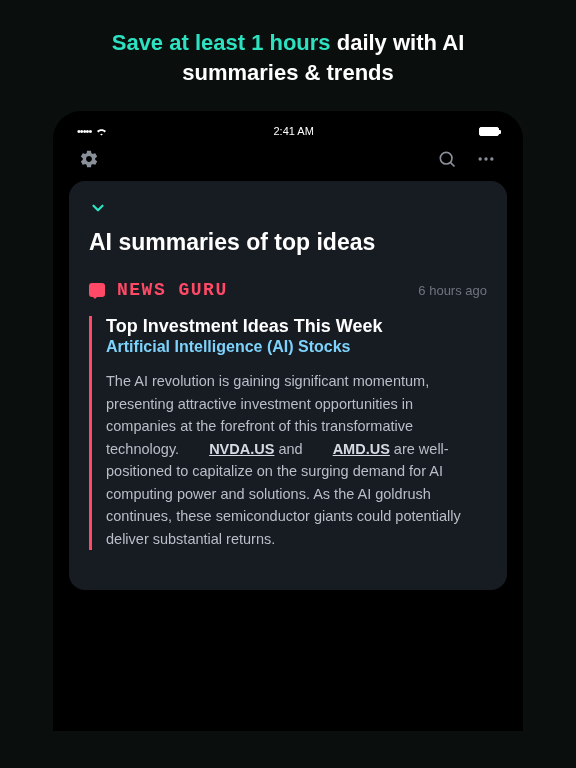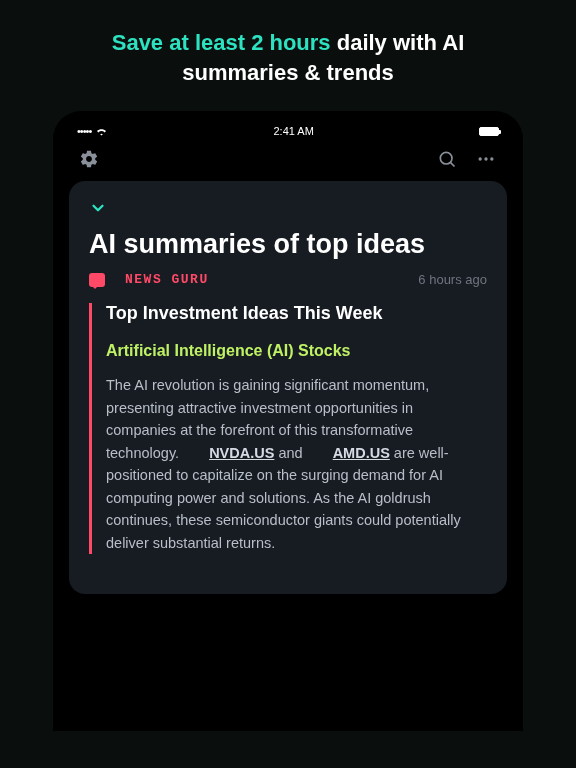--- a/index.html
+++ b/index.html
@@ -66,35 +66,35 @@
     .card {
       background: #171b22;
       border-radius: 16px;
       padding: 18px 20px 20px;
       margin: 0 2px;
     }
     .chevron-row { margin-bottom: 8px; }
     .chevron-down { color: #2de2c0; }
     .card-title {
       color: #fff;
-      font-size: 27px;
-      font-weight: 700;
-      margin-bottom: 12px;
+      font-size: 23px;
+      font-weight: 700;
+      margin-bottom: 24px;
     }
     .source-row {
       display: flex;
       justify-content: space-between;
       align-items: center;
       margin-bottom: 16px;
     }
     .source-brand {
-      display: flex; align-items: center; gap: 20px;
+      display: flex; align-items: center; gap: 12px;
       color: #ff4966;
       font-weight: 800;
-      font-size: 13px;
+      font-size: 18px;
       letter-spacing: 1.5px;
       font-family: 'Courier New', monospace;
     }
     .source-logo {
       width: 16px; height: 14px;
       background: #ff4966;
       border-radius: 3px;
       position: relative;
     }
     .source-logo::after {
@@ -108,24 +108,24 @@
     }
     .timestamp { color: #6e757f; font-size: 13px; }
     .article {
       border-left: 3px solid #ff4966;
       padding-left: 14px;
     }
     .article h2 {
       color: #fff;
       font-size: 18px;
       font-weight: 700;
-      margin-bottom: 18px;
+      margin-bottom: 1px;
     }
     .article h3 {
-      color: #bef264;
+      color: #7dd3fc;
       font-size: 16px;
       font-weight: 700;
       margin-bottom: 14px;
     }
     .article p {
       color: #b8bfc9;
       font-size: 14.5px;
       line-height: 1.55;
       margin-bottom: 20px;
     }
@@ -134,21 +134,21 @@
       text-decoration: underline;
       font-weight: 700;
       margin-left: 26px;
     }
     .wifi-icon { width: 13px; height: 9px; }
   </style>
 </head>
 <body>
 
 <div class="promo-header">
-  <span class="promo-highlight">Save at least 2 hours</span><span> daily with AI summaries  &amp; trends</span>
+  <span class="promo-highlight">Save at least 1 hours</span><span> daily with AI summaries  &amp; trends</span>
 </div>
 
 <div class="device-frame">
 
   <div class="status-bar">
     <div class="status-left">
       <span class="status-dots">•••••</span>
       <svg class="wifi-icon" viewBox="0 0 14 10" fill="#fff">
         <path d="M7 9.5 L8.5 8 C7.7 7.2 6.3 7.2 5.5 8 Z M3.5 6 C5.4 4.1 8.6 4.1 10.5 6 L12 4.5 C9.2 1.7 4.8 1.7 2 4.5 Z"></path>
       </svg>

